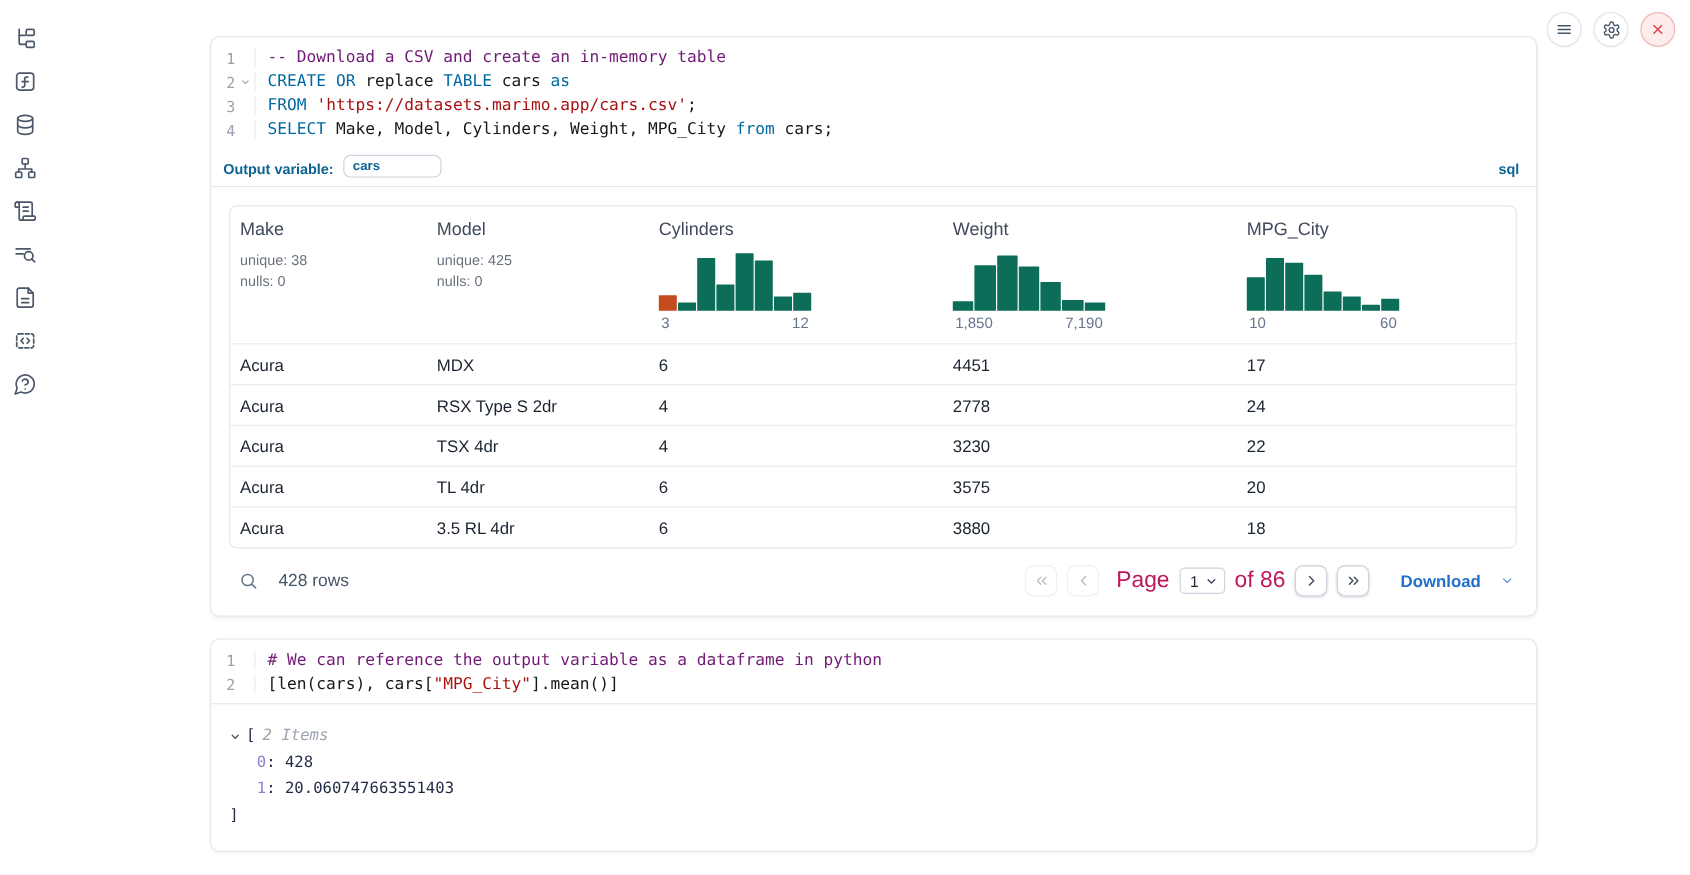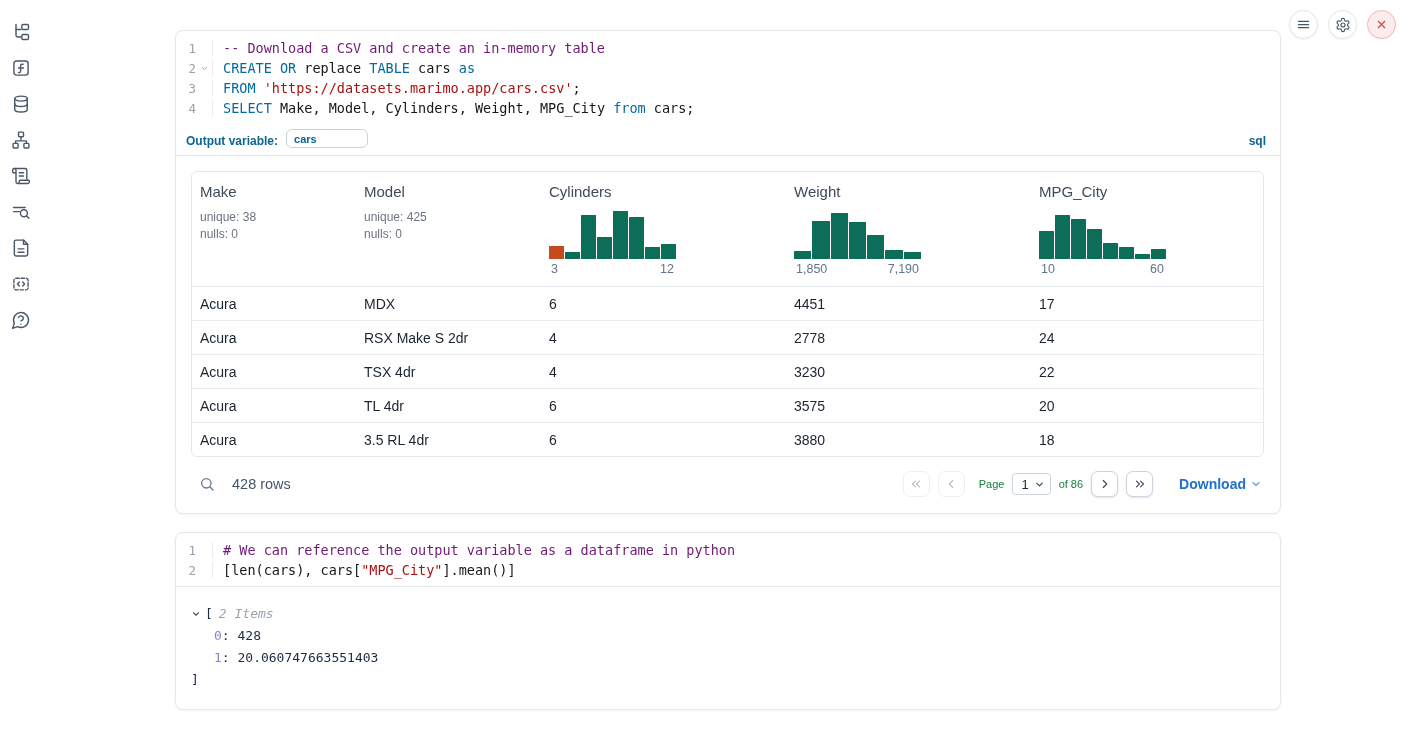--- a/index.html
+++ b/index.html
@@ -66,26 +66,26 @@
   .table-footer { padding:14px 2px 2px 8px; display:flex; align-items:center; }
   .tf-left { display:flex; align-items:center; gap:17px; color:#64748b; }
   .tf-left svg { width:16px; height:16px; }
   .rowcount { font-size:14.5px; color:#475569; }
   .tf-right { margin-left:auto; display:flex; align-items:center; gap:8px; }
   .pg-btn { width:27px; height:26px; border-radius:7px; background:#fff; display:flex;
             align-items:center; justify-content:center; }
   .pg-btn svg { width:14px; height:14px; }
   .pg-btn.disabled { border:1px solid #eceff3; color:#b6bfca; }
   .pg-btn.enabled  { border:1px solid #ccd4dd; color:#3f4a5a; box-shadow:0 1px 2px rgba(15,23,42,.12); cursor:pointer; }
-  .page-label, .of-label { font-size:11px; color:#15803d; }
+  .page-label, .of-label { font-size:19px; color:#be185d; }
   .page-label { margin-left:6px; }
   .page-select { display:flex; align-items:center; gap:5px; border:1px solid #ccd4dd; border-radius:4px;
                  height:22px; padding:0 5px 0 8px; font-size:13px; color:#1f2937; cursor:pointer; }
   .page-select svg { width:11px; height:11px; color:#334155; }
-  .download { margin-left:18px; display:flex; align-items:center; gap:4px; font-size:14px;
+  .download { margin-left:18px; display:flex; align-items:center; gap:16px; font-size:14px;
               color:#2270cc; font-weight:bold; cursor:pointer; }
   .download svg { width:12px; height:12px; color:#6d9fd8; }
 
   
   .tree-output { padding:16px 16px 18px 15px; font-family:"DejaVu Sans Mono", monospace;
                  font-size:13px; line-height:22px; color:#1e2a44; }
   .tree-line { display:flex; align-items:center; }
   .tree-chevron { width:11px; margin-right:3px; color:#475569; display:inline-flex; }
   .tree-chevron svg { width:10px; height:10px; }
   .tree-items { color:#9ca3af; font-style:italic; margin-left:6px; }
@@ -306,21 +306,21 @@
         <div id="tbody">
             <div class="trow">
               <div class="td">Acura</div>
               <div class="td">MDX</div>
               <div class="td">6</div>
               <div class="td">4451</div>
               <div class="td">17</div>
             </div>
             <div class="trow">
               <div class="td">Acura</div>
-              <div class="td">RSX Make S 2dr</div>
+              <div class="td">RSX Type S 2dr</div>
               <div class="td">4</div>
               <div class="td">2778</div>
               <div class="td">24</div>
             </div>
             <div class="trow">
               <div class="td">Acura</div>
               <div class="td">TSX 4dr</div>
               <div class="td">4</div>
               <div class="td">3230</div>
               <div class="td">22</div>

